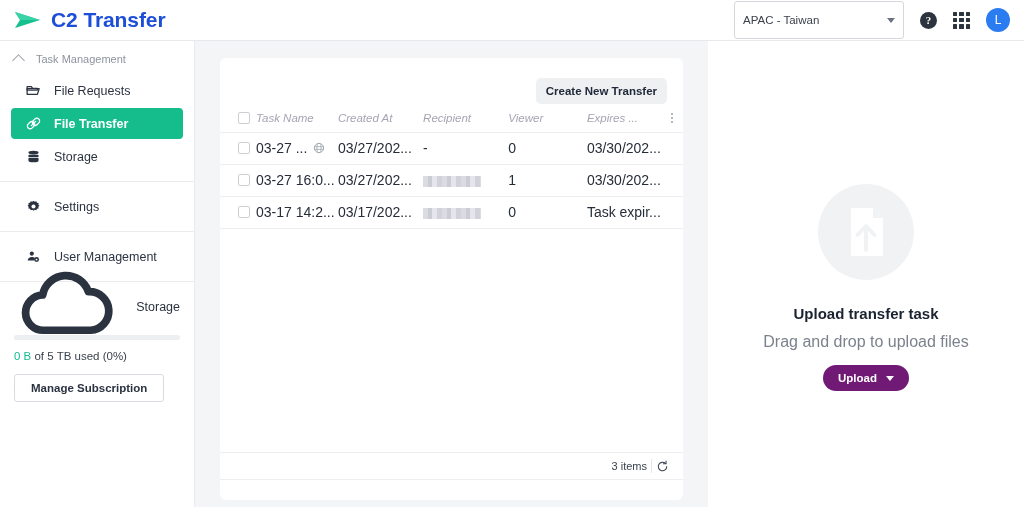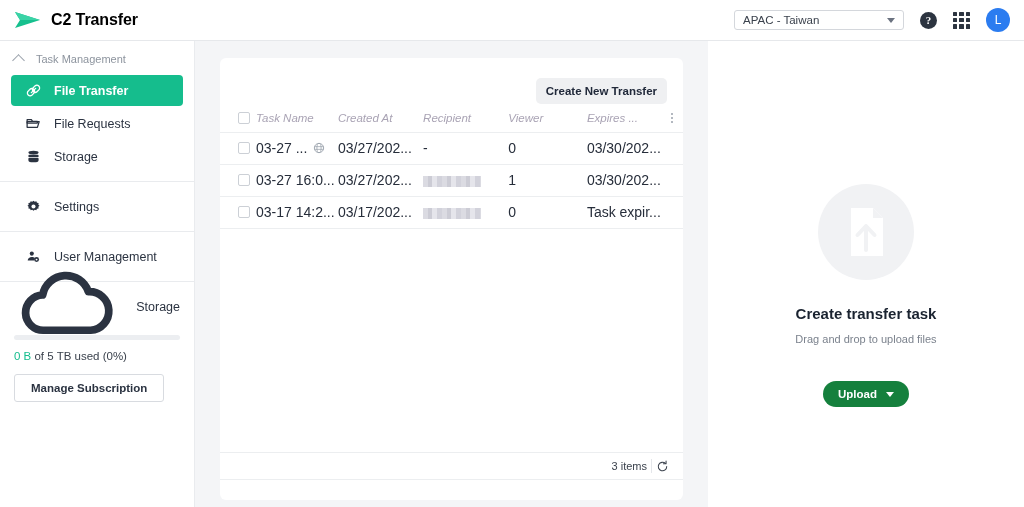--- a/index.html
+++ b/index.html
@@ -13,27 +13,27 @@
 
   
   .topbar {
     position: absolute; top: 0; left: 0; width: 1024px; height: 41px;
     background: #ffffff; border-bottom: 1px solid #e6e8eb;
     display: flex; align-items: center;
   }
   .brand { display: flex; align-items: center; gap: 9px; padding-left: 14px; }
   .brand-logo { width: 28px; height: 22px; display: block; }
   .brand-title {
-    font-size: 16px; font-weight: bold; color: #000000; letter-spacing: -0.1px;
+    font-size: 21px; font-weight: bold; color: #1d4ed8; letter-spacing: -0.1px;
   }
   .topbar-right {
     margin-left: auto; display: flex; align-items: center; gap: 16px; padding-right: 14px;
   }
   .region-select {
-    width: 170px; height: 20px; border: 1px solid #d4d7dc; border-radius: 3px;
+    width: 170px; height: 38px; border: 1px solid #d4d7dc; border-radius: 3px;
     background: #fff; display: flex; align-items: center; padding: 0 8px;
     font-size: 11.5px; color: #3b424d; position: relative;
   }
   .region-select .caret {
     position: absolute; right: 8px; top: 50%; margin-top: -2px;
     width: 0; height: 0; border-left: 4px solid transparent;
     border-right: 4px solid transparent; border-top: 5px solid #6b7280;
   }
   .help-icon {
     width: 17px; height: 17px; border-radius: 50%; background: #2c3440;
@@ -149,23 +149,23 @@
   .rightpanel {
     position: absolute; top: 41px; left: 708px; width: 316px; height: 466px;
     background: #ffffff; display: flex; flex-direction: column;
     align-items: center; justify-content: flex-start; padding-top: 143px;
   }
   .upload-circle {
     width: 96px; height: 96px; border-radius: 50%; background: #f1f2f4;
     display: flex; align-items: center; justify-content: center;
   }
   .upload-title { font-size: 15px; font-weight: bold; color: #1a2330; margin-top: 25px; }
-  .upload-sub { font-size: 11px; color: #7b828d; margin-top: 11px; }
+  .upload-sub { font-size: 16px; color: #7b828d; margin-top: 11px; }
   .upload-btn {
-    margin-top: 36px; background: #15803d; color: #fff; border-radius: 14px;
+    margin-top: 14px; background: #701a75; color: #fff; border-radius: 14px;
     height: 26px; padding: 0 15px; display: flex; align-items: center; gap: 9px;
     font-size: 11.5px; font-weight: bold;
   }
   .upload-btn .caret {
     width: 0; height: 0; border-left: 4px solid transparent;
     border-right: 4px solid transparent; border-top: 5px solid #ffffff;
   }
 </style>
 </head>
 <body>
@@ -202,35 +202,35 @@
     </div>
   </div>
 
   <div class="sidebar">
 
     <div class="nav-group-head">
       <span class="chev-up"></span>
       <span class="nav-group-label">Task Management</span>
     </div>
 
+    <div class="nav-item">
+      <svg class="ic" viewBox="0 0 20 20">
+        <path d="M2.5 5.5 h5 l1.4 2 h5.6 v2 h-12 Z" fill="none" stroke="#2b3341" stroke-width="1.5" stroke-linejoin="round"></path>
+        <path d="M2.5 7.8 h14.2 l-2.1 6.7 h-12.1 Z" fill="none" stroke="#2b3341" stroke-width="1.5" stroke-linejoin="round"></path>
+      </svg>
+      <span>File Requests</span>
+    </div>
+
     <div class="nav-item active">
       <svg class="ic" viewBox="0 0 20 20">
         <path d="M7.5 12.5 L12.5 7.5" stroke="#ffffff" stroke-width="1.6" fill="none" stroke-linecap="round"></path>
         <path d="M11.2 5.2 a3.3 3.3 0 1 1 4.6 4.6 l-1.8 1.8 a3.3 3.3 0 0 1 -4.6 -4.6 Z" fill="none" stroke="#ffffff" stroke-width="1.5"></path>
         <path d="M8.8 14.8 a3.3 3.3 0 1 1 -4.6 -4.6 l1.8 -1.8 a3.3 3.3 0 0 1 4.6 4.6 Z" fill="none" stroke="#ffffff" stroke-width="1.5"></path>
       </svg>
       <span>File Transfer</span>
-    </div>
-
-    <div class="nav-item">
-      <svg class="ic" viewBox="0 0 20 20">
-        <path d="M2.5 5.5 h5 l1.4 2 h5.6 v2 h-12 Z" fill="none" stroke="#2b3341" stroke-width="1.5" stroke-linejoin="round"></path>
-        <path d="M2.5 7.8 h14.2 l-2.1 6.7 h-12.1 Z" fill="none" stroke="#2b3341" stroke-width="1.5" stroke-linejoin="round"></path>
-      </svg>
-      <span>File Requests</span>
     </div>
 
     <div class="nav-item">
       <svg class="ic" viewBox="0 0 20 20">
         <ellipse cx="10" cy="5.4" rx="6" ry="2.2" fill="#2b3341"></ellipse>
         <rect x="4" y="8" width="12" height="2.6" rx="1" fill="#2b3341"></rect>
         <rect x="4" y="11.6" width="12" height="2.6" rx="1" fill="#2b3341"></rect>
         <ellipse cx="10" cy="14.6" rx="6" ry="2.2" fill="#2b3341"></ellipse>
       </svg>
       <span>Storage</span>
@@ -374,21 +374,21 @@
   </div>
 
   <div class="rightpanel">
     <div class="upload-circle">
       <svg width="46" height="52" viewBox="0 0 46 52">
         <path d="M8 2 h22 l10 10 v38 h-32 Z" fill="#ffffff"></path>
         <path d="M30 2 l10 10 h-10 Z" fill="#f1f2f4"></path>
         <path d="M23 44 v-22 M23 20 l-8.5 9 M23 20 l8.5 9" stroke="#f1f2f4" stroke-width="4" fill="none" stroke-linecap="round" stroke-linejoin="round"></path>
       </svg>
     </div>
-    <div class="upload-title">Create transfer task</div>
+    <div class="upload-title">Upload transfer task</div>
     <div class="upload-sub">Drag and drop to upload files</div>
     <div class="upload-btn">
       <span>Upload</span>
       <span class="caret"></span>
     </div>
   </div>
 
 </div>
 
 </body></html>

